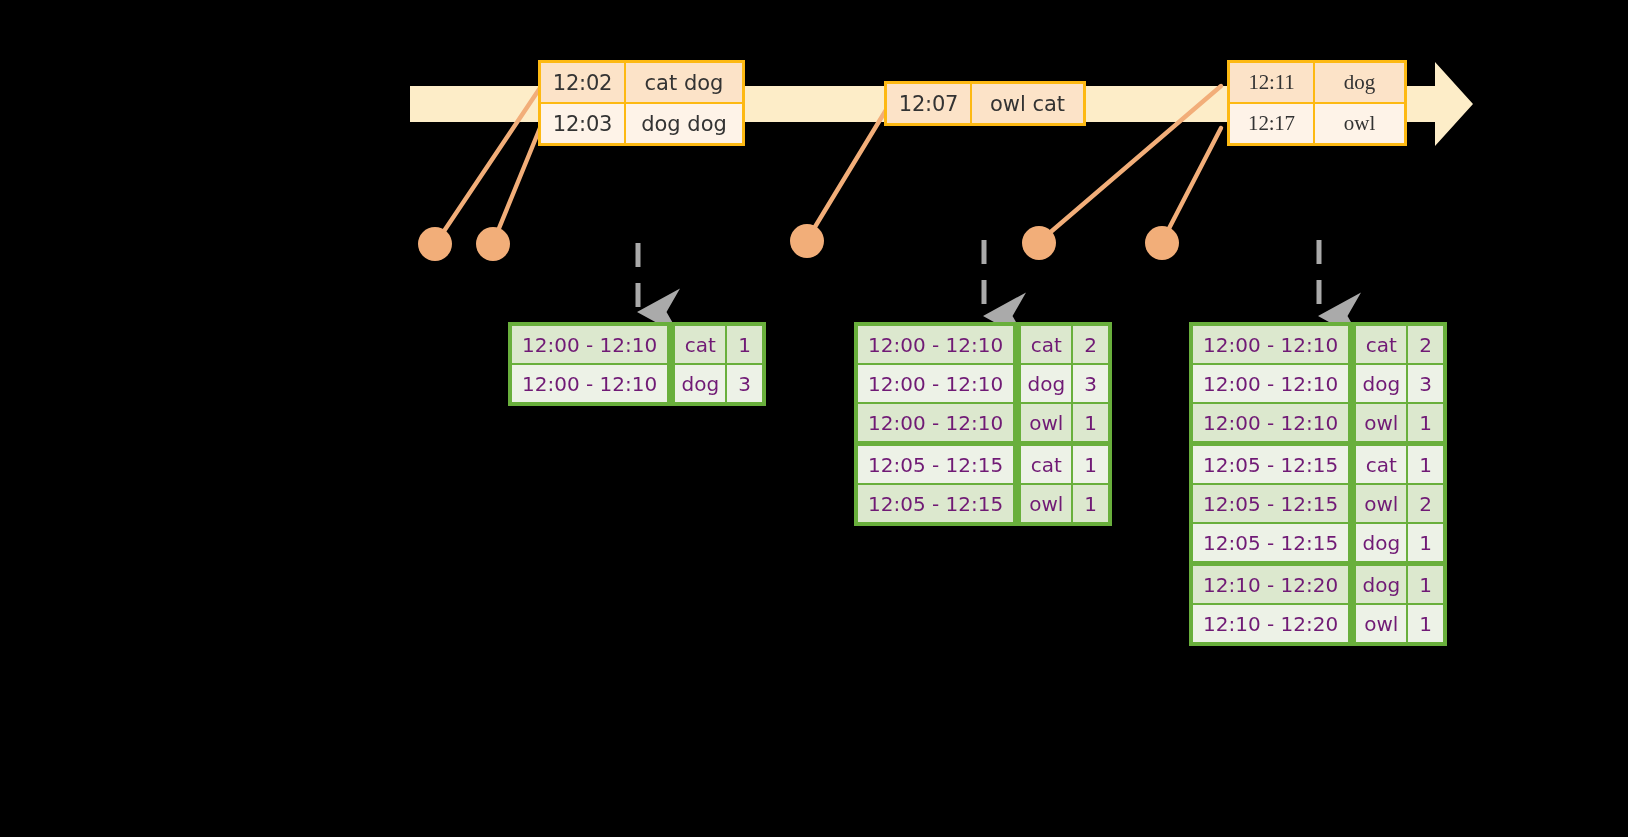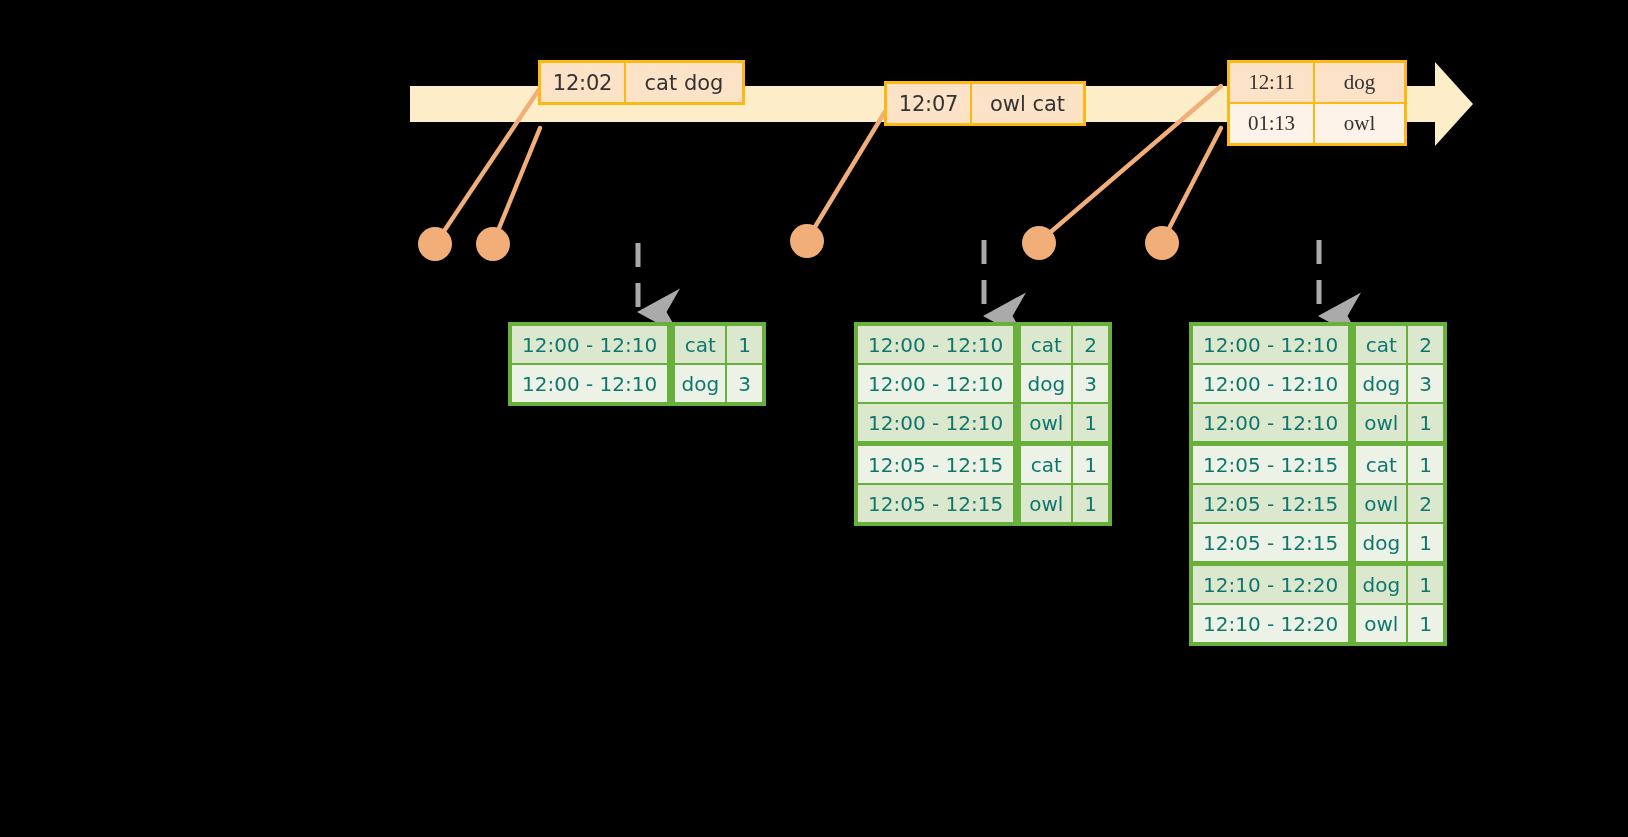--- a/index.html
+++ b/index.html
@@ -83,21 +83,21 @@
   }
   .rt-row + .rt-row { margin-top: 2px; }
   .rt-row.grp-sep { margin-top: 5px; }
   .rt-row.tint-a .rt-cell { background: #DCE8CE; }
   .rt-row.tint-b .rt-cell { background: #EDF2E7; }
 
   .rt-cell {
     display: flex;
     align-items: center;
     font-size: 20px;
-    color: #0f766e;
+    color: #701a75;
     box-sizing: border-box;
     white-space: nowrap;
   }
   .rt-win {
     justify-content: center;
     padding: 0 10px;
   }
   .rt-word {
     justify-content: center;
     margin-left: 8px;
@@ -144,36 +144,40 @@
       <line x1="968" y1="240" x2="968" y2="316"></line>
       <line x1="1303" y1="240" x2="1303" y2="316"></line>
     </g>
   </svg>
 
   <div class="event-box" style="left:522px; top:60px; width:207px;">
     <div class="event-row shade-a">
       <div class="event-time">12:02</div>
       <div class="event-words">cat dog</div>
     </div>
+    <div class="event-row shade-b">
+      <div class="event-time">12:03</div>
+      <div class="event-words">dog dog</div>
+    </div>
   </div>
 
   <div class="event-box" style="left:868px; top:81px; width:202px;">
     <div class="event-row shade-a">
       <div class="event-time">12:07</div>
       <div class="event-words">owl cat</div>
     </div>
   </div>
 
   <div class="event-box" style="left:1211px; top:60px; width:180px;font-family:Liberation Serif, serif;">
     <div class="event-row shade-a">
       <div class="event-time">12:11</div>
       <div class="event-words">dog</div>
     </div>
     <div class="event-row shade-b">
-      <div class="event-time">01:13</div>
+      <div class="event-time">12:17</div>
       <div class="event-words">owl</div>
     </div>
   </div>
 
   <div class="result-table" id="result-table-1" style="left:492px; top:322px; width:258px;">
       <div class="rt-row tint-a">
         <div class="rt-cell rt-win" style="flex: 1 1 0%;">12:00 - 12:10</div>
         <div class="rt-cell rt-word">cat</div>
         <div class="rt-cell rt-count">1</div>
       </div>

